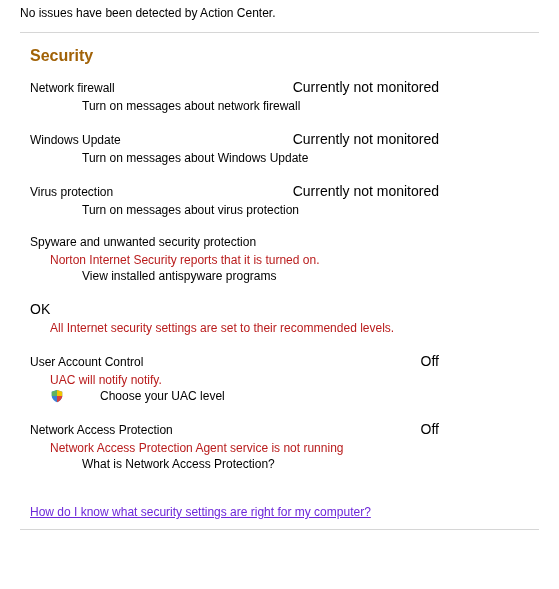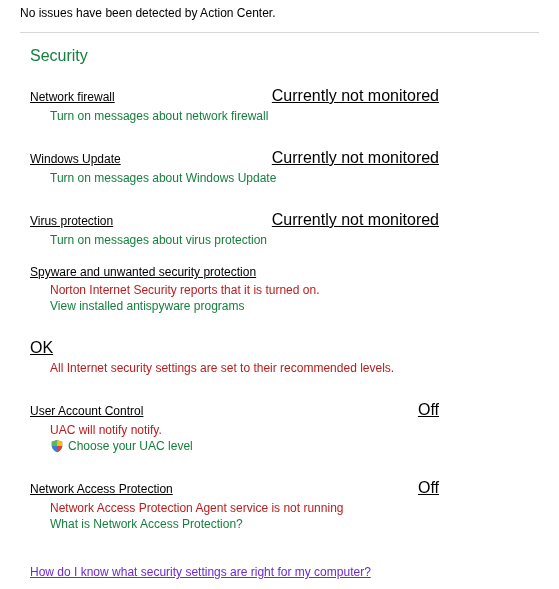--- a/index.html
+++ b/index.html
@@ -13,52 +13,51 @@
     }
     .top-status {
       padding: 0 20px 12px 20px;
       font-size: 12px;
     }
     .divider {
       border-top: 1px solid #d6d6d6;
       margin: 0 20px;
     }
     .section-header {
-      color: #15803d;
+      color: #a16207;
       font-size: 16px;
-      font-weight: normal;
+      font-weight: bold;
       padding: 14px 20px 8px 30px;
     }
     .item {
       padding: 6px 20px 0 30px;
     }
     .item-row {
       display: flex;
       justify-content: space-between;
       align-items: baseline;
       padding-bottom: 4px;
-      text-decoration: underline;
     }
     .item-title {
       font-size: 12px;
     }
     .item-status {
-      font-size: 16px;
+      font-size: 14px;
       padding-right: 100px;
-      margin-top: 8px;
     }
     .item-detail {
       padding: 0 20px 2px 50px;
       font-size: 12px;
       color: #b91c1c;
     }
     .link {
-      color: #15803d;
+      color: #000000;
       cursor: pointer;
       text-decoration: none;
+      margin-left: 32px;
     }
     .link-indent {
       padding: 0 20px 12px 50px;
       font-size: 12px;
     }
     .shield-row {
       display: flex;
       align-items: center;
       gap: 4px;
       padding: 0 20px 12px 50px;

